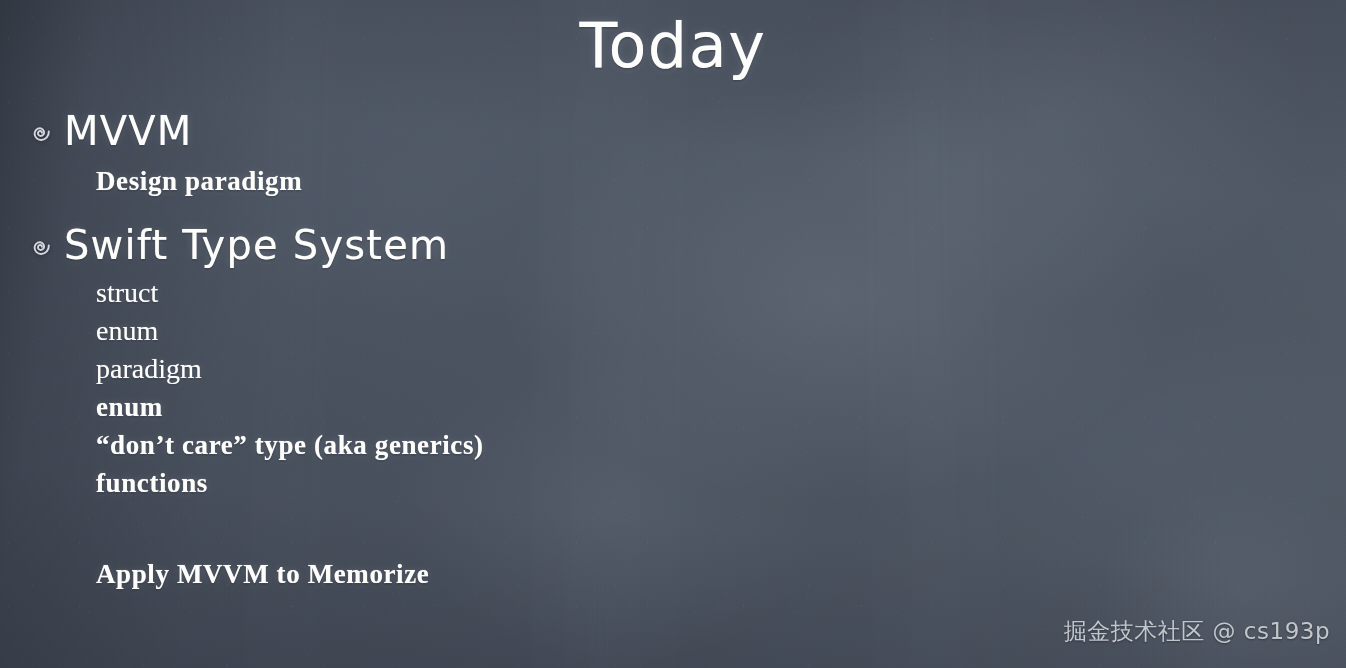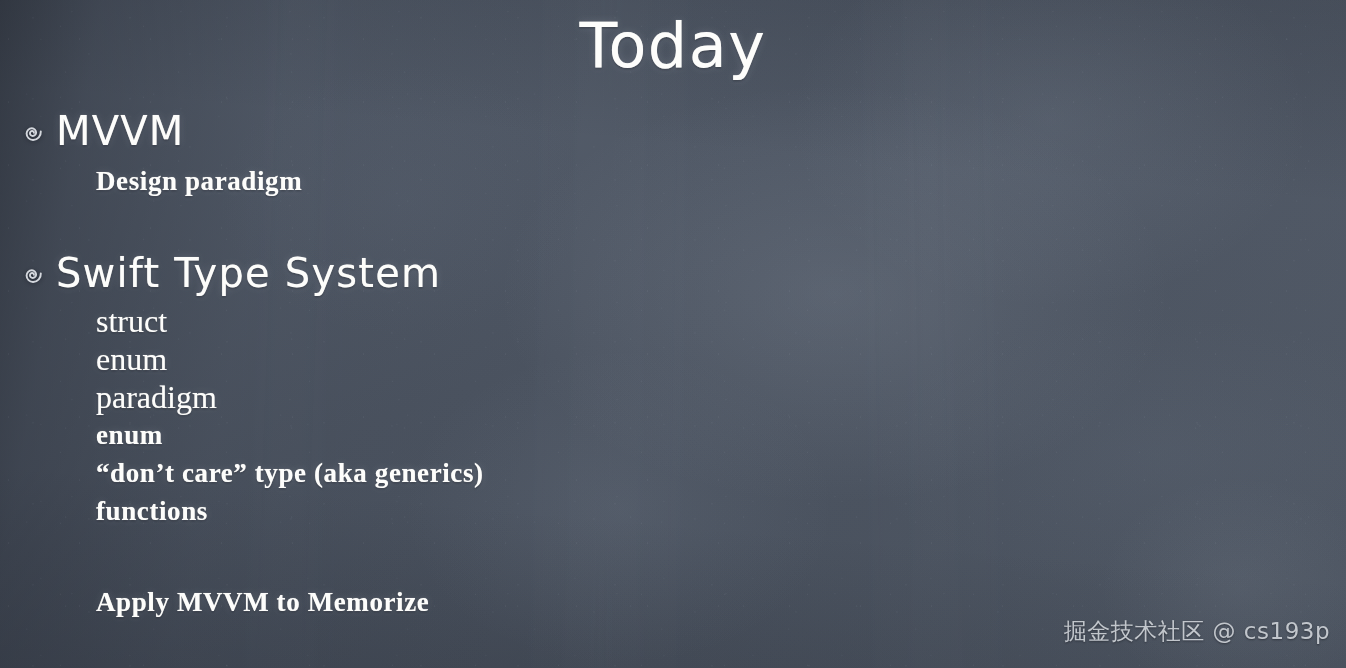--- a/index.html
+++ b/index.html
@@ -119,28 +119,28 @@
   
   #bullets {
     position:absolute;
     top: 108px;
     left: 0;
     width: 760px;
   }
 
   .group { position: relative; }
   .group.g0 { margin-top: 0px; }
-  .group.g1 { margin-top: 50px; }
+  .group.g1 { margin-top: 22px; }
   .group.g2 { margin-top: 53px; }
 
   .headrow {
     display:flex;
     align-items: center;
     gap: 12px;
-    padding-left: 22px;
+    padding-left: 30px;
   }
 
   .bullet-icon {
     flex: 0 0 auto;
     width: 22px;
     height: 22px;
     margin-top: 4px;
     opacity: 0.88;
     filter: drop-shadow(0 1px 2px rgba(18,22,30,0.6));
   }
@@ -155,21 +155,21 @@
 
   .sub {
     font-size: 27px;
     line-height: 38px;
     letter-spacing: 0.6px;
     padding-left: 96px;
     white-space: nowrap;
     font-family: Liberation Serif, serif;
   }
   .sub.mono {
-    font-size: 32px;
+    font-size: 28px;
     letter-spacing: 0px;
   }
 
   .subs-tight { margin-top: 8px; }
   .subs-list  { margin-top: 6px; }
   .subs-demo  { margin-top: 4px; }
 
   
   #watermark {
     position:absolute;

